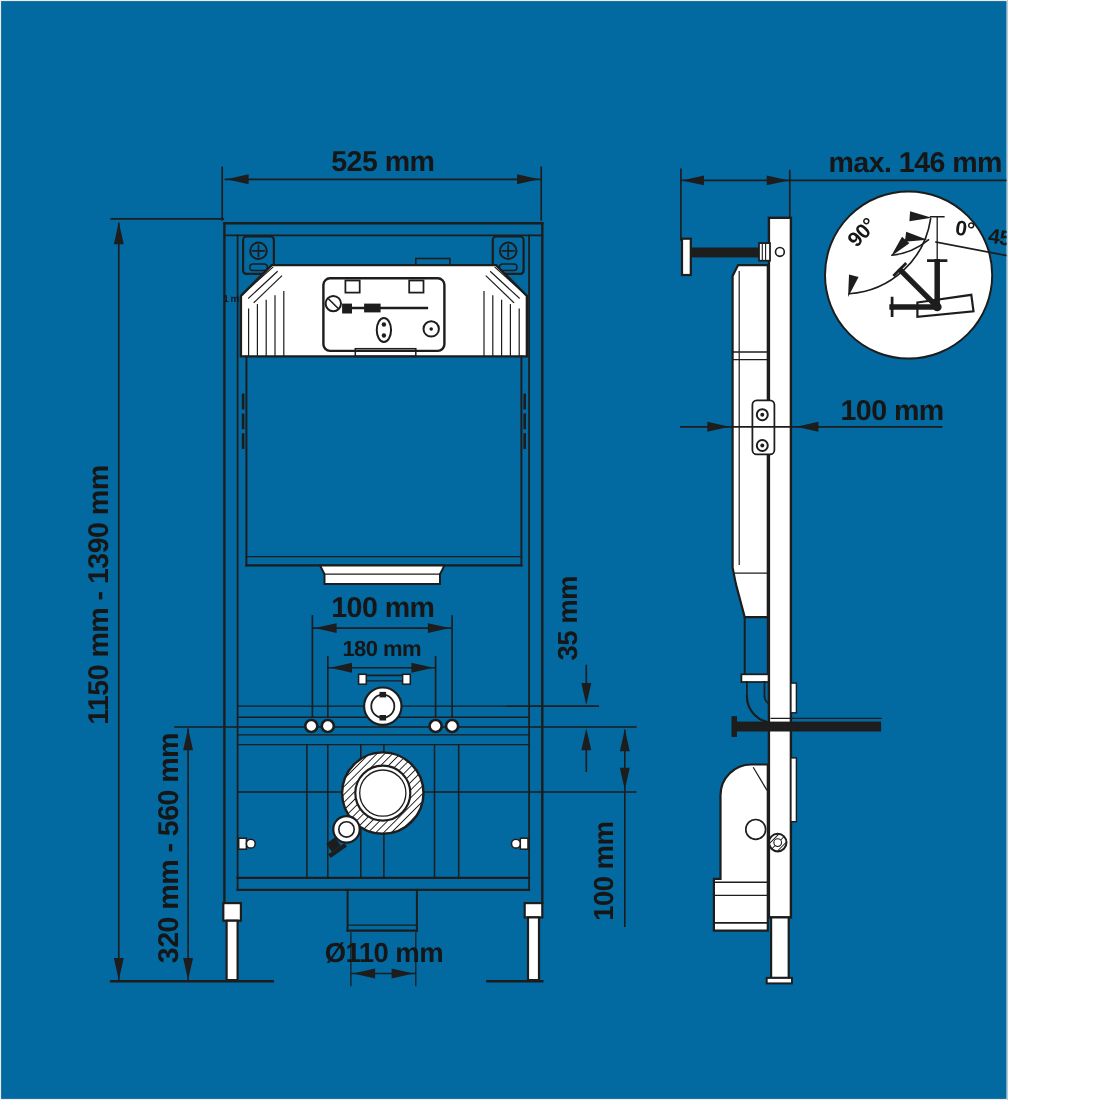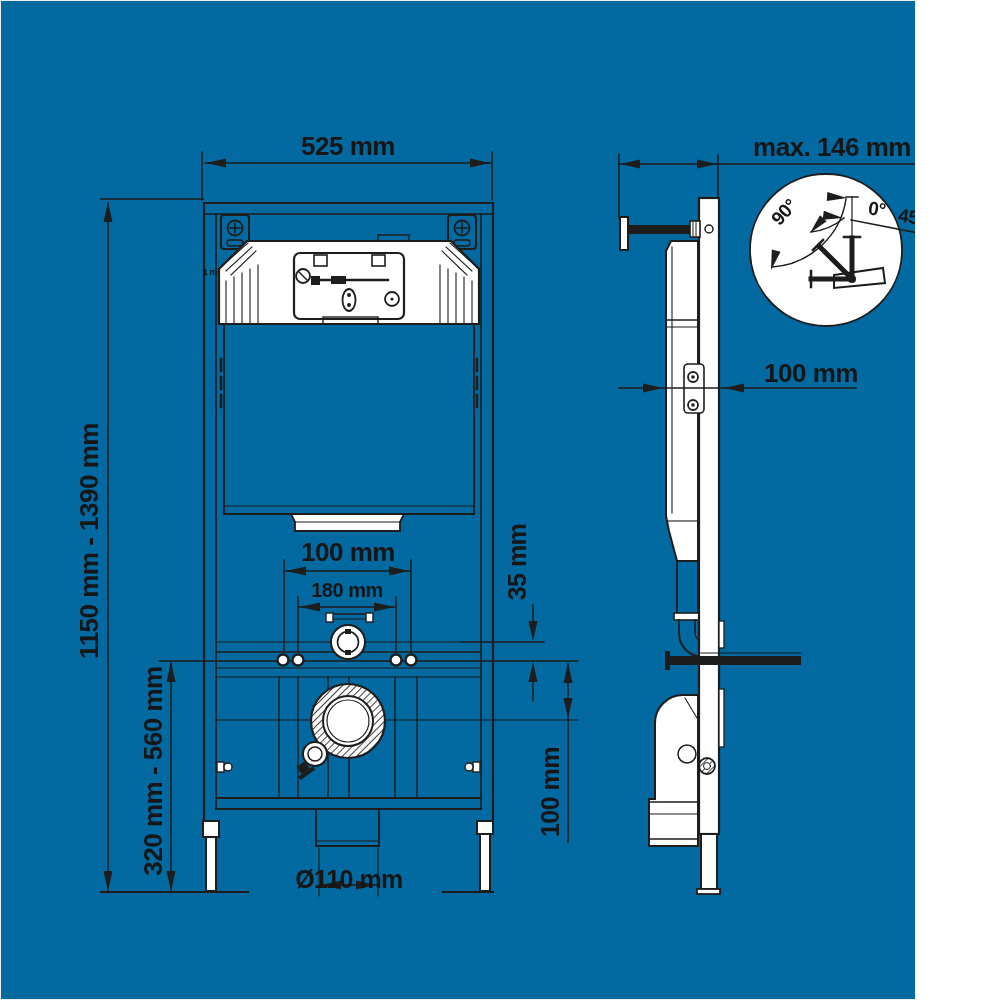--- a/index.html
+++ b/index.html
@@ -348,21 +348,21 @@
 <span class="lbl" style="left:152px;top:770px;font-size:26px;transform:translate(-50%,-50%) rotate(-90deg);">320 mm - 560 mm</span>
 
 <span class="lbl" style="left:347px;top:551px;font-size:26px;transform:translate(-50%,-50%);">100 mm</span>
 
 <span class="lbl" style="left:346px;top:589px;font-size:20px;transform:translate(-50%,-50%);">180 mm</span>
 
 <span class="lbl" style="left:516px;top:561px;font-size:25px;transform:translate(-50%,-50%) rotate(-90deg);">35 mm</span>
 
 <span class="lbl" style="left:549px;top:791px;font-size:25px;transform:translate(-50%,-50%) rotate(-90deg);">100 mm</span>
 
-<span class="lbl" style="left:348px;top:866px;font-size:25px;transform:translate(-50%,-50%);margin-top:12px;">Ø110 mm</span>
+<span class="lbl" style="left:348px;top:866px;font-size:25px;transform:translate(-50%,-50%);">Ø110 mm</span>
 
 <span class="lbl" style="left:810px;top:372px;font-size:26px;transform:translate(-50%,-50%);">100 mm</span>
 
 <span class="lbl" style="left:783px;top:211px;font-size:19px;transform:translate(-50%,-50%) rotate(-47deg);">90°</span>
 
 <span class="lbl" style="left:876px;top:208px;font-size:19px;transform:translate(-50%,-50%) rotate(8deg);">0°</span>
 
 <span class="lbl" style="left:911px;top:216px;font-size:19px;transform:translate(-50%,-50%) rotate(8deg);">45°</span>
 
 <span class="lbl" style="left:209px;top:271px;font-size:9px;transform:translate(-50%,-50%);">1 m</span>

